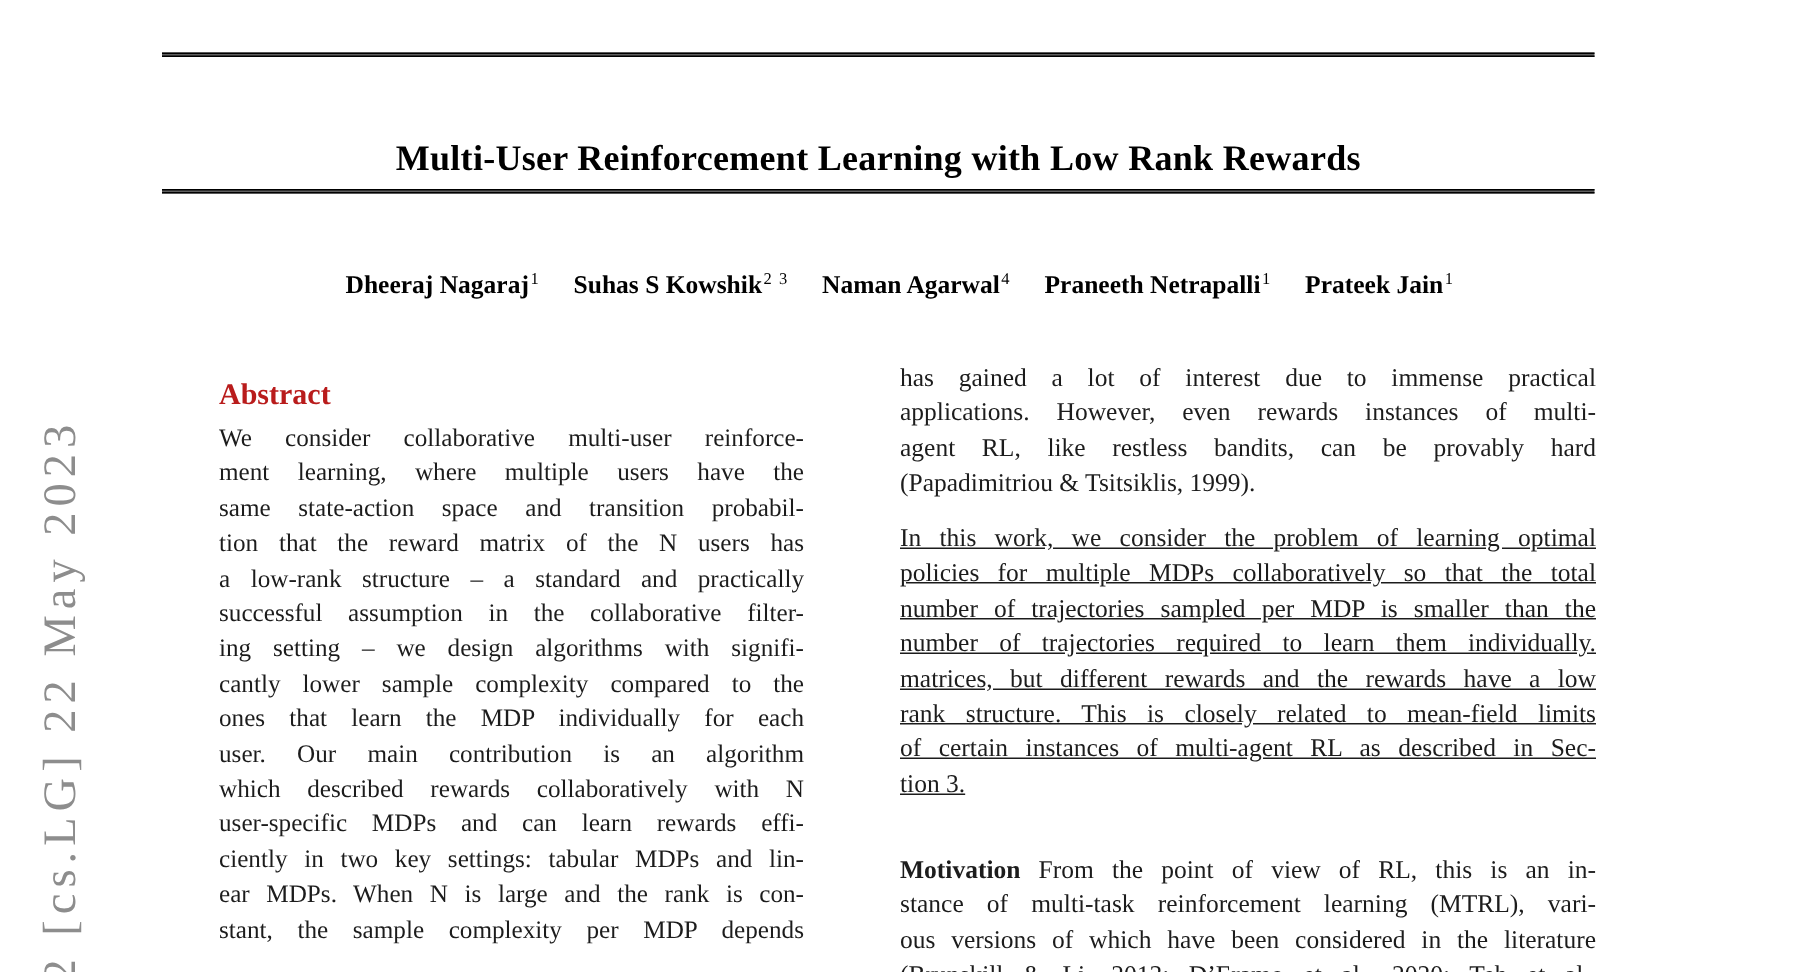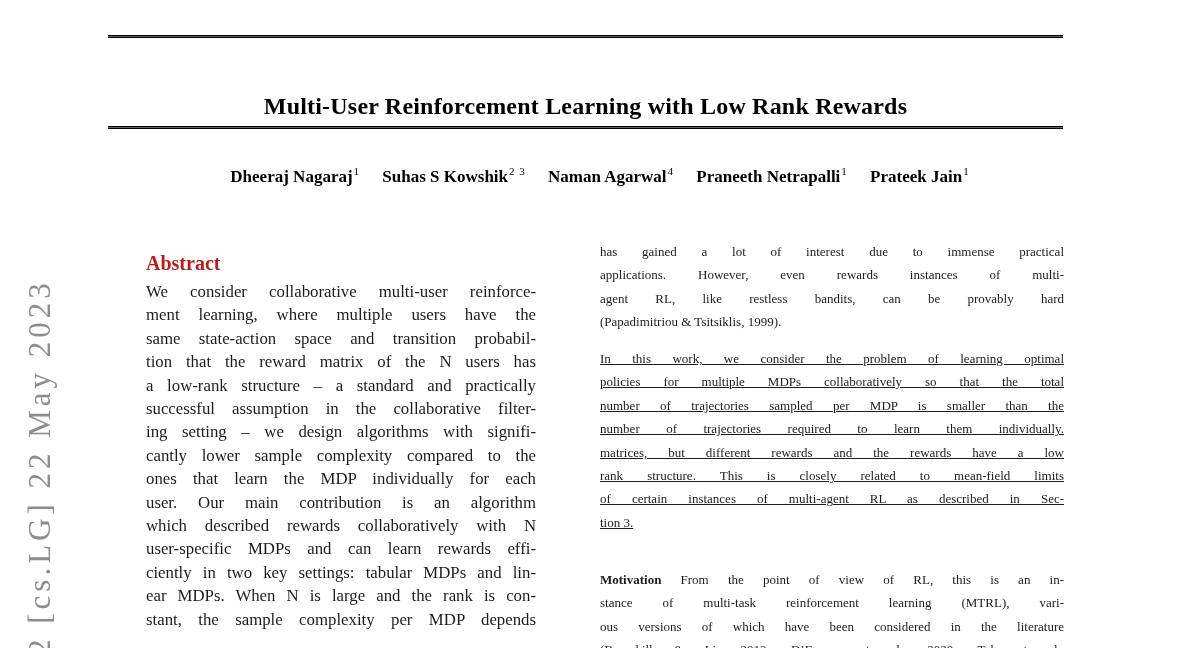--- a/index.html
+++ b/index.html
@@ -31,21 +31,21 @@
     text-align: center;
     font-size: 24px;
     font-weight: bold;
     color: #000;
     letter-spacing: 0.2px;
     margin-top: 26px;
   }
   .authors-row {
     position: absolute;
     left: 0;
-    top: 165px;
+    top: 180px;
     width: 1200px;
     text-align: center;
     font-size: 17px;
     color: #000;
   }
   .author { display: inline-block; margin: 0 9px; font-weight: bold; white-space: nowrap; }
   .author sup { font-weight: normal; font-size: 11px; letter-spacing: 1px; margin-left: 1px; }
   .abstract-heading {
     position: absolute;
     left: 146px;
@@ -61,21 +61,21 @@
     left: 146px;
     top: 280px;
     width: 390px;
     font-size: 16.8px;
     line-height: 23.4px;
   }
   .right-col {
     position: absolute;
     left: 600px;
     width: 464px;
-    font-size: 13px;
+    font-size: 17px;
     line-height: 23.4px;
   }
   .para-1 { top: 240px; }
   .para-2 { top: 347px; text-decoration: underline; }
   .para-3 { top: 568px; }
   .line {
     text-align: justify;
     text-align-last: justify;
     word-spacing: -0.4px;
   }

